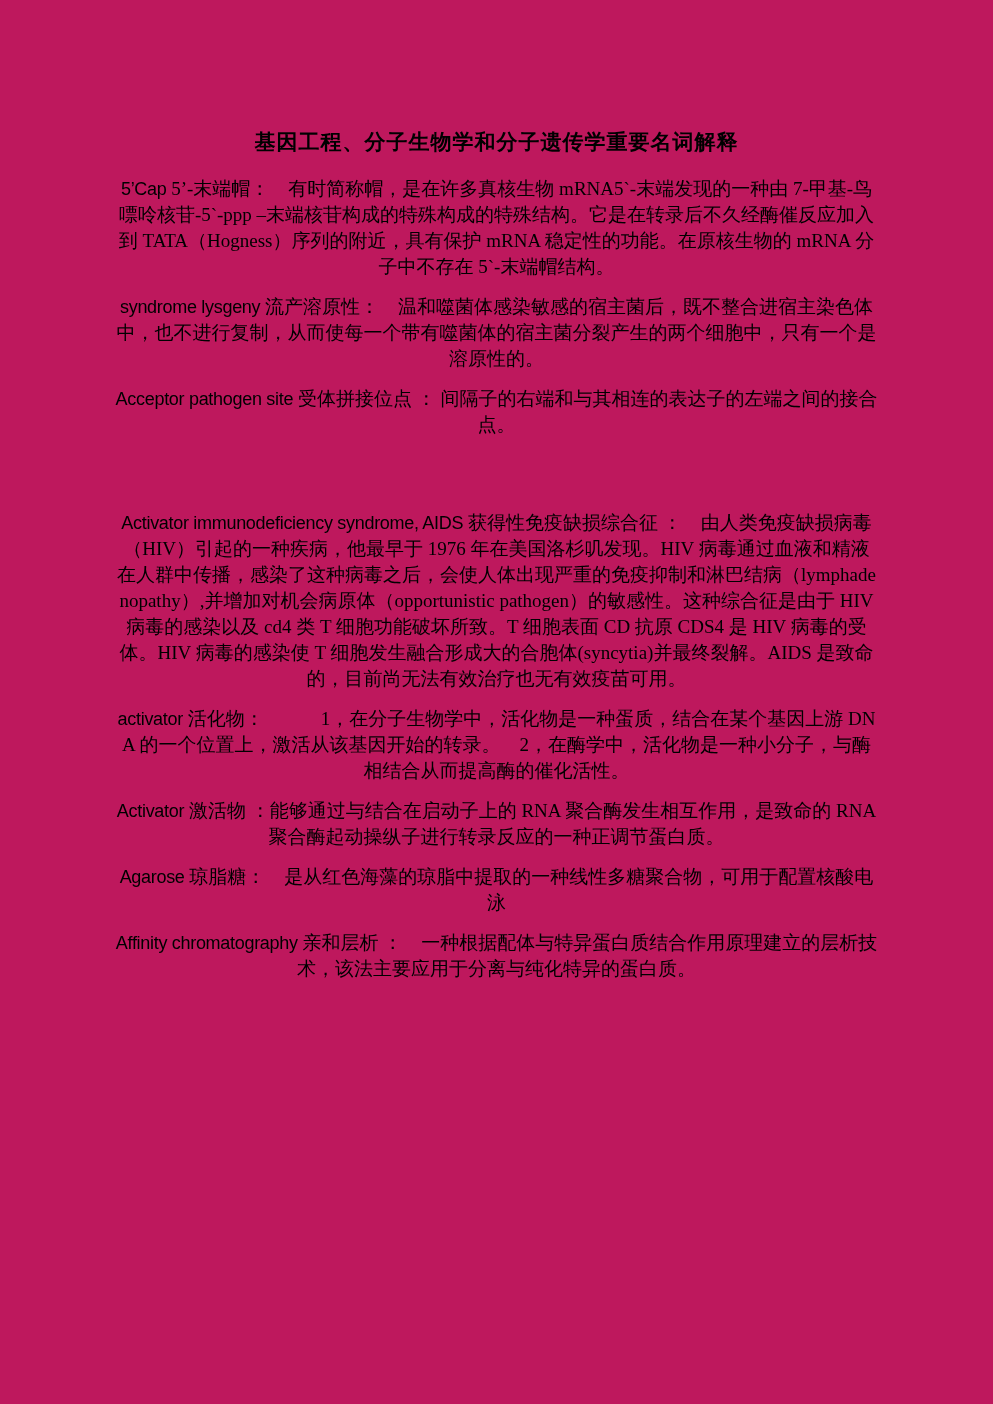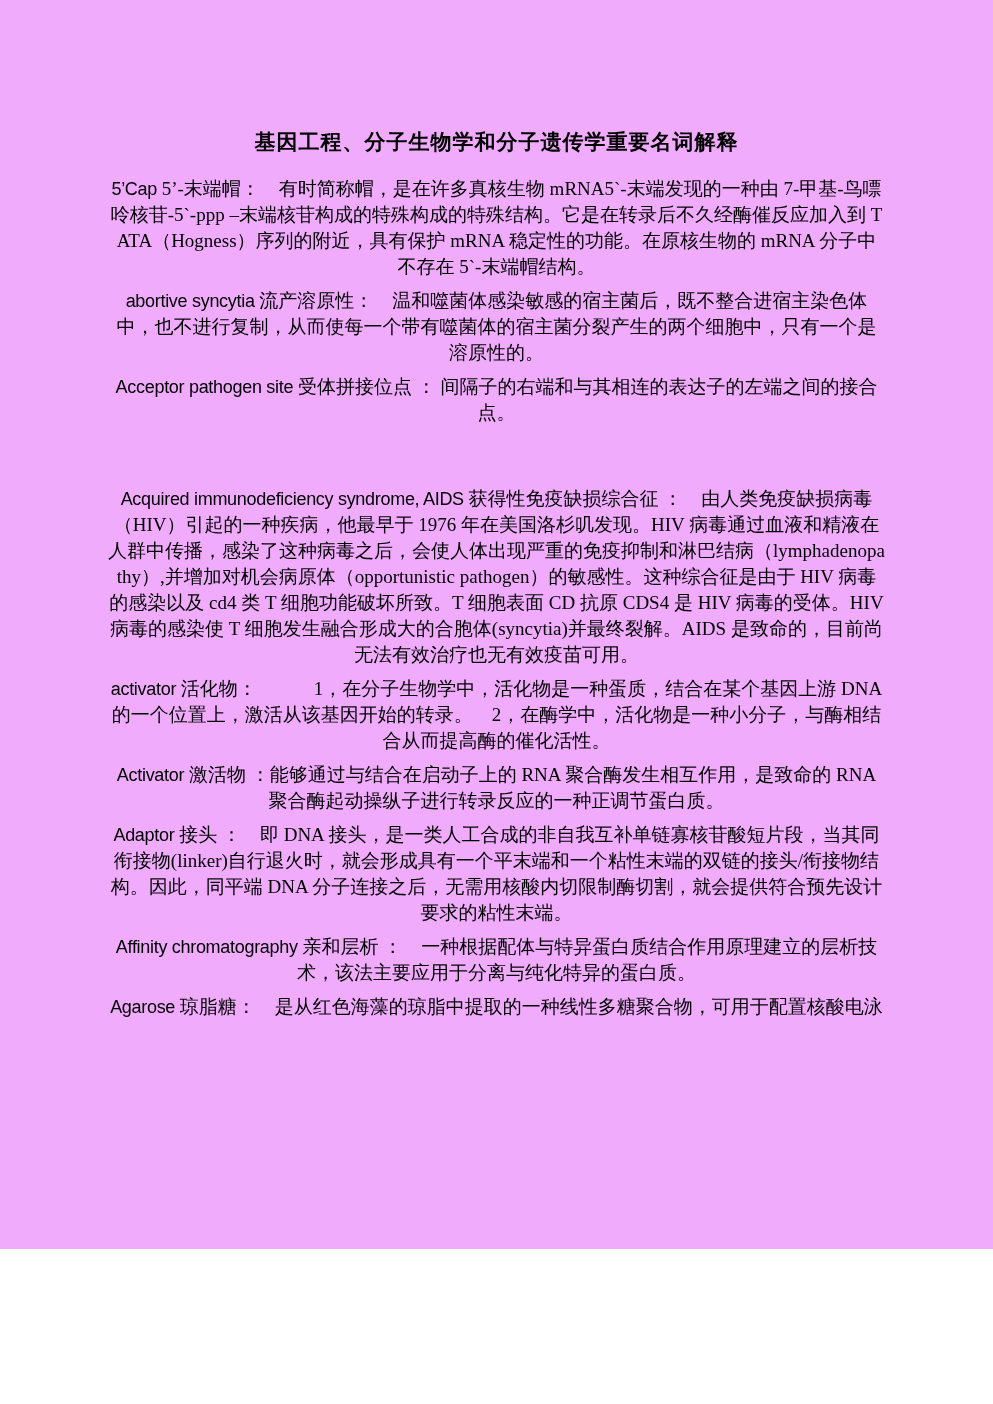--- a/index.html
+++ b/index.html
@@ -10,39 +10,39 @@
   body {
     width: 993px;
     height: 1404px;
     color: #000000;
     font-family: "Liberation Serif", "DejaVu Serif", serif;
     -webkit-font-smoothing: none;
   }
   .page {
     box-sizing: border-box;
     width: 993px;
-    height: 1249px;
+    height: 1404px;
     padding: 126px 100px 40px 100px;
-    background: #f0abfc;
+    background: #be185d;
     overflow: hidden;
   }
   .title {
     font-size: 21px;
     font-weight: bold;
     text-align: center;
     margin: 0 0 18px 0;
     line-height: 32px;
     letter-spacing: 1px;
     font-family: "Liberation Serif", "DejaVu Serif", serif;
   }
   .entry {
     font-size: 19px;
     line-height: 26px;
     text-align: center;
-    margin: 8px;
+    margin: 14px;
     word-break: break-all;
   }
   .en {
     font-family: "Liberation Sans", "DejaVu Sans", sans-serif;
     font-size: 18px;
     letter-spacing: -0.3px;
   }
   .spacer {
     height: 44px;
   }
@@ -50,35 +50,34 @@
 </head>
 <body>
 
 <div class="page">
 
   <h1 class="title">基因工程、分子生物学和分子遗传学重要名词解释</h1>
 
   <p class="entry"><span class="en">5’Cap</span><span> 5’-末端帽：　有时简称帽，是在许多真核生物 mRNA5`-末端发现的一种由 7-甲基-鸟嘌呤核苷-5`-ppp –末端核苷构成的特殊构成的特殊结构。它是在转录后不久经酶催反应加入到 TATA（Hogness）序列的附近，具有保护 mRNA 稳定性的功能。在原核生物的 mRNA 分子中不存在 5`-末端帽结构。</span></p>
 
 
-  <p class="entry"><span class="en">abortive syncytia</span><span> 流产溶原性：　温和噬菌体感染敏感的宿主菌后，既不整合进宿主染色体中，也不进行复制，从而使每一个带有噬菌体的宿主菌分裂产生的两个细胞中，只有一个是溶原性的。</span></p>
+  <p class="entry"><span class="en">syndrome lysgeny</span><span> 流产溶原性：　温和噬菌体感染敏感的宿主菌后，既不整合进宿主染色体中，也不进行复制，从而使每一个带有噬菌体的宿主菌分裂产生的两个细胞中，只有一个是溶原性的。</span></p>
 
 
 
 
   <p class="entry"><span class="en">Acceptor pathogen site</span><span> 受体拼接位点 ： 间隔子的右端和与其相连的表达子的左端之间的接合点。</span></p>
 
   <div class="spacer"></div>
 
-  <p class="entry"><span class="en">Acquired immunodeficiency syndrome, AIDS</span><span> 获得性免疫缺损综合征 ：　由人类免疫缺损病毒（HIV）引起的一种疾病，他最早于 1976 年在美国洛杉叽发现。HIV 病毒通过血液和精液在人群中传播，感染了这种病毒之后，会使人体出现严重的免疫抑制和淋巴结病（lymphadenopathy）,并增加对机会病原体（opportunistic pathogen）的敏感性。这种综合征是由于 HIV 病毒的感染以及 cd4 类 T 细胞功能破坏所致。T 细胞表面 CD 抗原 CDS4 是 HIV 病毒的受体。HIV 病毒的感染使 T 细胞发生融合形成大的合胞体(syncytia)并最终裂解。AIDS 是致命的，目前尚无法有效治疗也无有效疫苗可用。</span></p>
+  <p class="entry"><span class="en">Activator immunodeficiency syndrome, AIDS</span><span> 获得性免疫缺损综合征 ：　由人类免疫缺损病毒（HIV）引起的一种疾病，他最早于 1976 年在美国洛杉叽发现。HIV 病毒通过血液和精液在人群中传播，感染了这种病毒之后，会使人体出现严重的免疫抑制和淋巴结病（lymphadenopathy）,并增加对机会病原体（opportunistic pathogen）的敏感性。这种综合征是由于 HIV 病毒的感染以及 cd4 类 T 细胞功能破坏所致。T 细胞表面 CD 抗原 CDS4 是 HIV 病毒的受体。HIV 病毒的感染使 T 细胞发生融合形成大的合胞体(syncytia)并最终裂解。AIDS 是致命的，目前尚无法有效治疗也无有效疫苗可用。</span></p>
 
   <p class="entry"><span class="en">activator</span><span> 活化物：　　　1，在分子生物学中，活化物是一种蛋质，结合在某个基因上游 DNA 的一个位置上，激活从该基因开始的转录。　2，在酶学中，活化物是一种小分子，与酶相结合从而提高酶的催化活性。</span></p>
 
   <p class="entry"><span class="en">Activator</span><span> 激活物 ：能够通过与结合在启动子上的 RNA 聚合酶发生相互作用，是致命的 RNA 聚合酶起动操纵子进行转录反应的一种正调节蛋白质。</span></p>
 
-  <p class="entry"><span class="en">Adaptor</span><span> 接头 ：　即 DNA 接头，是一类人工合成的非自我互补单链寡核苷酸短片段，当其同衔接物(linker)自行退火时，就会形成具有一个平末端和一个粘性末端的双链的接头/衔接物结构。因此，同平端 DNA 分子连接之后，无需用核酸内切限制酶切割，就会提供符合预先设计要求的粘性末端。</span></p>
 
 
+  <p class="entry"><span class="en">Agarose</span><span> 琼脂糖：　是从红色海藻的琼脂中提取的一种线性多糖聚合物，可用于配置核酸电泳</span></p>
+
   <p class="entry"><span class="en">Affinity chromatography</span><span> 亲和层析 ：　一种根据配体与特异蛋白质结合作用原理建立的层析技术，该法主要应用于分离与纯化特异的蛋白质。</span></p>
-
-  <p class="entry"><span class="en">Agarose</span><span> 琼脂糖：　是从红色海藻的琼脂中提取的一种线性多糖聚合物，可用于配置核酸电泳</span></p>
 
 </div>
 
 </body></html>

